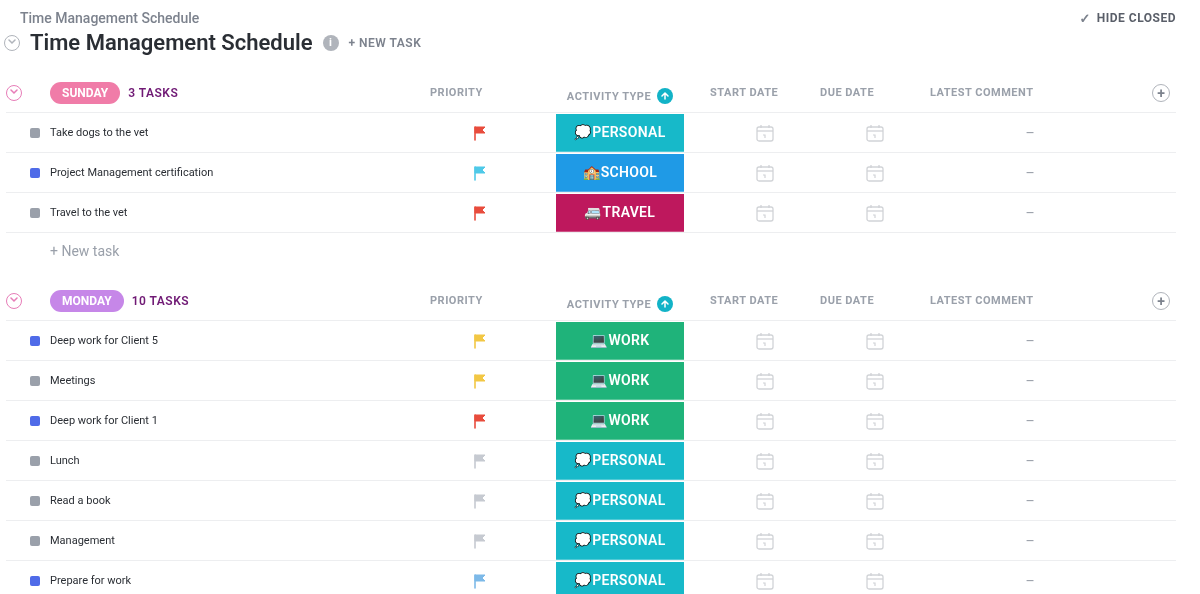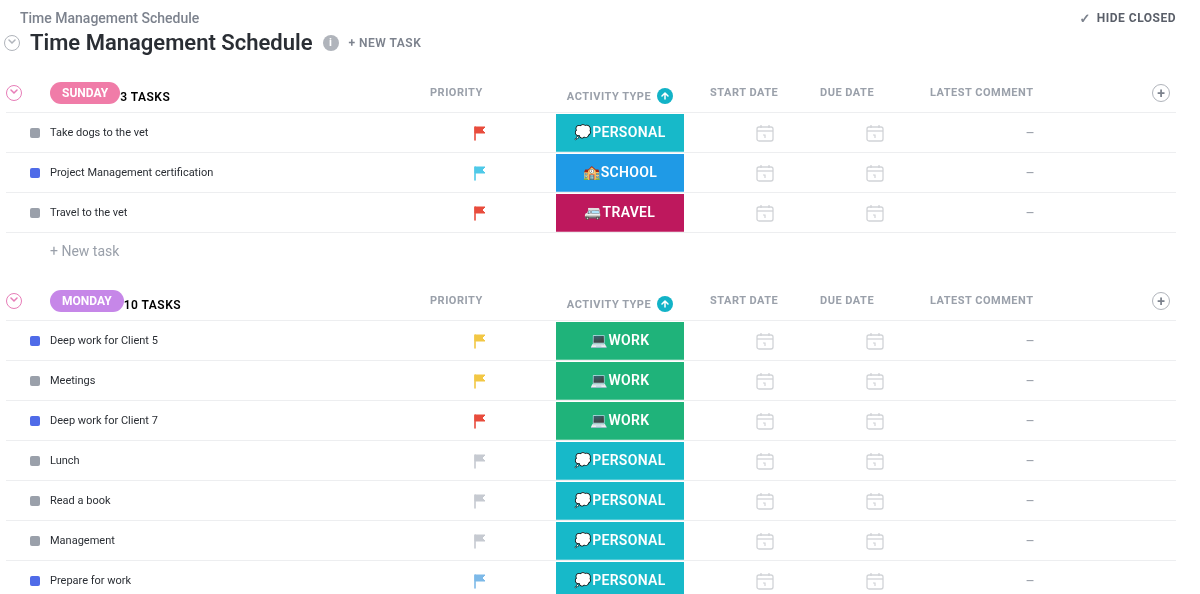--- a/index.html
+++ b/index.html
@@ -54,26 +54,26 @@
   .hide-closed .check { color: #7c828d; font-size: 13px; }
 
   
   .group { padding: 0 24px 8px 6px; }
   .group-header {
     display: grid;
     grid-template-columns: 44px 380px 100px 180px 110px 110px 200px 40px;
     align-items: center;
     padding: 12px 0 8px 0;
   }
-  .gh-left { display:flex; align-items:flex-end; }
+  .gh-left { display:flex; align-items:center; gap:8px; }
   .gh-pill {
     display:inline-block; border-radius: 12px; padding: 4px 12px;
     font-size: 12px; font-weight: 700; color: #fff;
   }
-  .gh-count { font-size: 12px; color: #000000; font-weight: 600; letter-spacing: 0.5px; }
+  .gh-count { font-size: 12px; color: #701a75; font-weight: 600; letter-spacing: 0.5px; }
   .col-label {
     font-size: 11px; font-weight: 700; color: #9aa0aa; letter-spacing: 0.5px;
     text-align: left;
   }
   .col-activity { display:flex; align-items:center; justify-content:center; gap:6px;margin-top:7px; }
   .sort-bubble {
     width:16px;height:16px;border-radius:50%;background:#12b3c7;
     display:flex;align-items:center;justify-content:center;
   }
   .sort-bubble svg{width:8px;height:8px;fill:#fff;}
@@ -357,21 +357,21 @@
               <use href="#cal-shape"></use>
             </svg>
           </div>
       <div class="comment-cell">–</div>
       <div></div>
     </div>
         <div class="row">
       <div>
             <div class="status-dot" style="background:#4f6be8"></div>
           </div>
-      <div class="task-name">Deep work for Client 7</div>
+      <div class="task-name">Deep work for Client 1</div>
       <div class="priority-cell">
             <svg class="flag" viewBox="0 0 16 16">
     <path d="M3 2 L3 15" stroke="#e84c3d" stroke-width="1.6" stroke-linecap="round" fill="none"></path>
     <path d="M3 2 L13 2 L10 5 L13 8 L3 8 Z" fill="#e84c3d" stroke="#e84c3d" stroke-width="1"></path>
   </svg>
           </div>
       <div class="activity-cell">
         <div class="activity-pill" style="background:#1fb37a">💻WORK</div>
       </div>
       <div class="date-cell">

